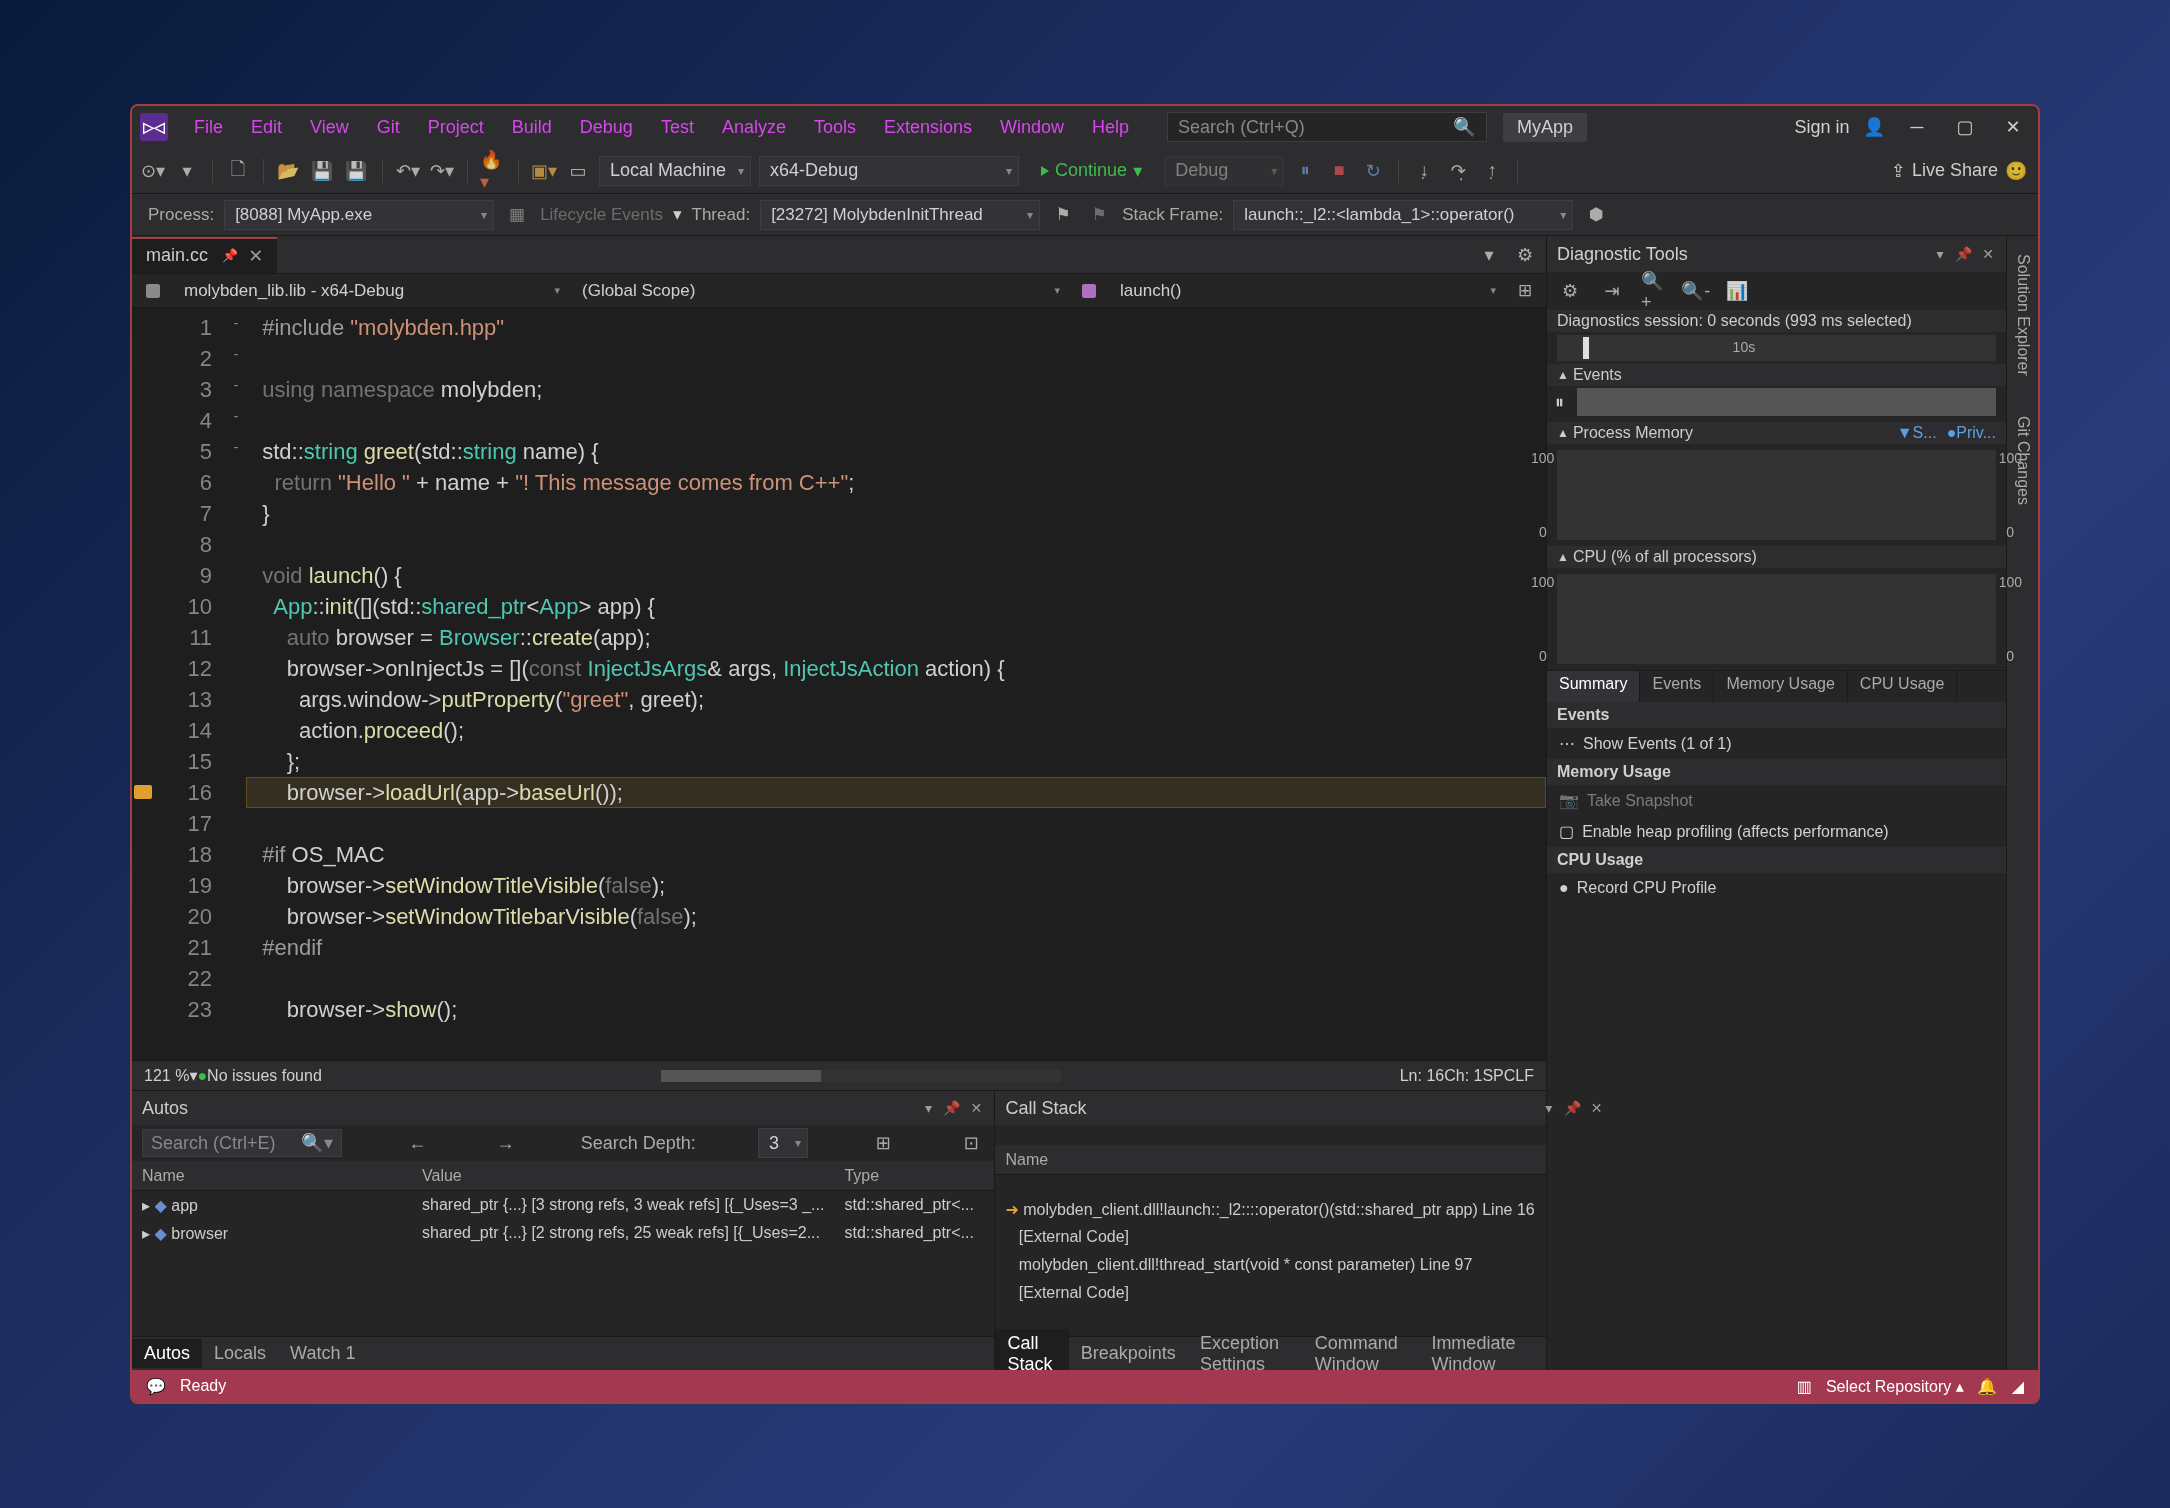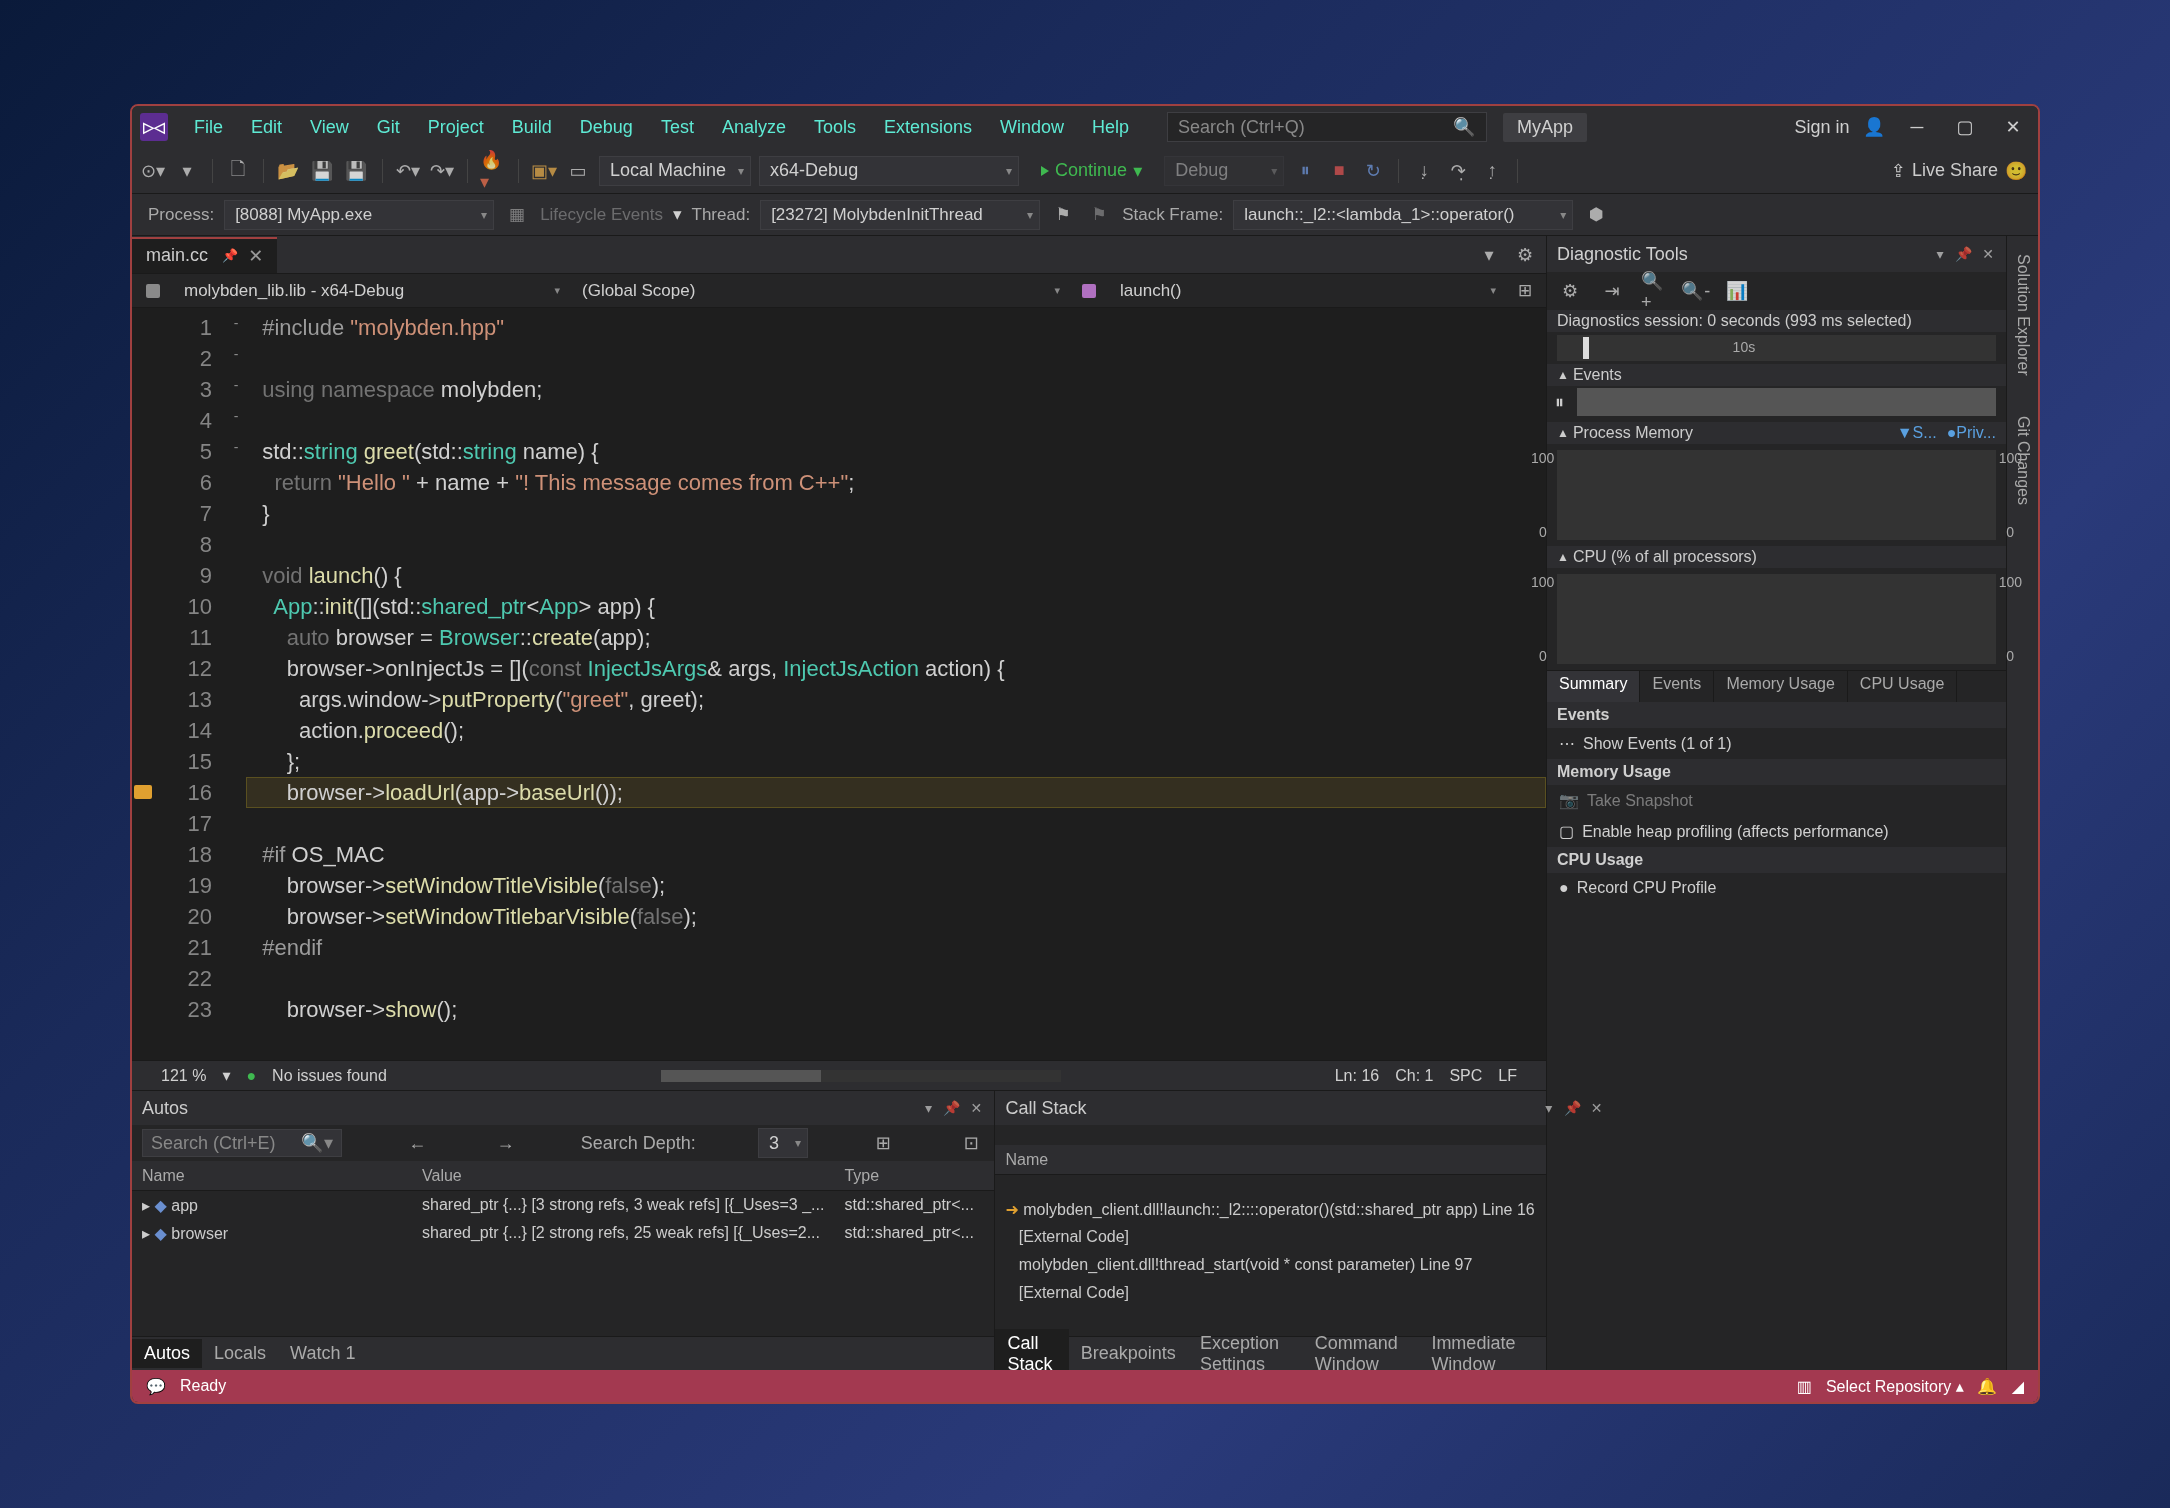--- a/index.html
+++ b/index.html
@@ -1,21 +1,21 @@
 <!DOCTYPE html>
 <html><head>
 <meta charset="utf-8">
 <style>
 * { margin:0; padding:0; box-sizing:border-box; font-family:"Segoe UI",Tahoma,sans-serif; }
 body { background:linear-gradient(135deg,#0a1a3a 0%,#1a2a5a 30%,#2a3a7a 70%,#1a2a5a 100%); width:2170px; height:1508px; display:flex; align-items:center; justify-content:center; }
 .window { width:1910px; height:1300px; background:#2d2d30; border:2px solid #a04040; border-radius:8px; display:flex; flex-direction:column; overflow:hidden; color:#d0d0d0; font-size:18px; position:relative; }
 .titlebar { height:42px; background:#2d2d30; display:flex; align-items:center; padding:0 8px; gap:4px; }
 .logo { width:28px; height:28px; background:#5c2d91; border-radius:3px; display:flex; align-items:center; justify-content:center; margin-right:8px; font-weight:bold; color:#fff; font-size:14px; }
 .menu { display:flex; gap:0; }
-.menu-item { padding:6px 14px; cursor:pointer; color:#5eead4; }
+.menu-item { padding:6px 14px; cursor:pointer; color:#d946ef; }
 .search-box { flex:0 0 320px; margin-left:20px; background:#252526; border:1px solid #3e3e42; height:30px; display:flex; align-items:center; padding:0 10px; color:#888; }
 .search-box .icon { margin-left:auto; }
 .app-badge { background:#3e3e42; padding:4px 14px; margin-left:12px; border-radius:2px; }
 .title-right { margin-left:auto; display:flex; align-items:center; gap:14px; }
 .title-btn { width:34px; height:34px; display:flex; align-items:center; justify-content:center; color:#ccc; cursor:pointer; }
 .toolbar { height:46px; background:#2d2d30; display:flex; align-items:center; padding:0 8px; gap:8px; border-bottom:1px solid #1a1a1a; }
 .tbtn { width:26px; height:26px; display:flex; align-items:center; justify-content:center; color:#ccc; cursor:pointer; opacity:.8; }
 .sep { width:1px; height:24px; background:#444; margin:0 4px; }
 .combo { background:#333337; border:1px solid #3e3e42; height:30px; padding:0 24px 0 10px; display:flex; align-items:center; position:relative; min-width:140px; }
 .combo::after { content:"▾"; position:absolute; right:6px; font-size:12px; color:#888; }
@@ -43,21 +43,21 @@
 .bp-ind { position:absolute; left:2px; width:18px; height:14px; background:#e0a030; border-radius:2px; }
 .code { flex:1; padding:4px 0 0 4px; line-height:31px; white-space:pre; position:relative; }
 .hl { position:absolute; left:0; right:0; height:31px; background:rgba(120,100,40,.25); border:1px solid #5a5020; }
 .kw { color:#737373; }
 .str { color:#ce9178; }
 .type { color:#4ec9b0; }
 .fn { color:#dcdcaa; }
 .pp { color:#9b9b9b; }
 .ident { color:#d0d0d0; }
 .collapse-col { width:20px; line-height:31px; text-align:center; color:#888; font-size:14px; }
-.editor-foot { height:30px; background:#2d2d30; display:flex; align-items:center; padding:0 29px; font-size:16px; border-top:1px solid #1a1a1a; gap:16px; }
+.editor-foot { height:30px; background:#2d2d30; display:flex; align-items:center; padding:0 12px; font-size:16px; border-top:1px solid #1a1a1a; }
 .editor-foot .grow { flex:1; }
 .panels { height:280px; display:flex; border-top:1px solid #1a1a1a; }
 .panel { flex:1; display:flex; flex-direction:column; background:#252526; border-right:1px solid #1a1a1a; }
 .panel:last-child { border-right:none;gap:20px; }
 .panel-head { height:34px; background:#2d2d30; display:flex; align-items:center; padding:0 10px; color:#ccc; }
 .panel-head .grow { flex:1; }
 .icon-s { width:16px; height:16px; display:inline-flex; align-items:center; justify-content:center; margin-left:8px; cursor:pointer; opacity:.7; font-size:14px; }
 .panel-tools { height:36px; display:flex; align-items:center; padding:0 10px; gap:8px; background:#252526;justify-content:space-between; }
 .panel-input { flex:0 0 200px; background:#333337; border:1px solid #3e3e42; height:28px; padding:0 8px; color:#888; display:flex; align-items:center; }
 .table-head { display:flex; height:30px; background:#2d2d30; align-items:center; font-size:16px; color:#aaa; border-bottom:1px solid #1a1a1a; }

